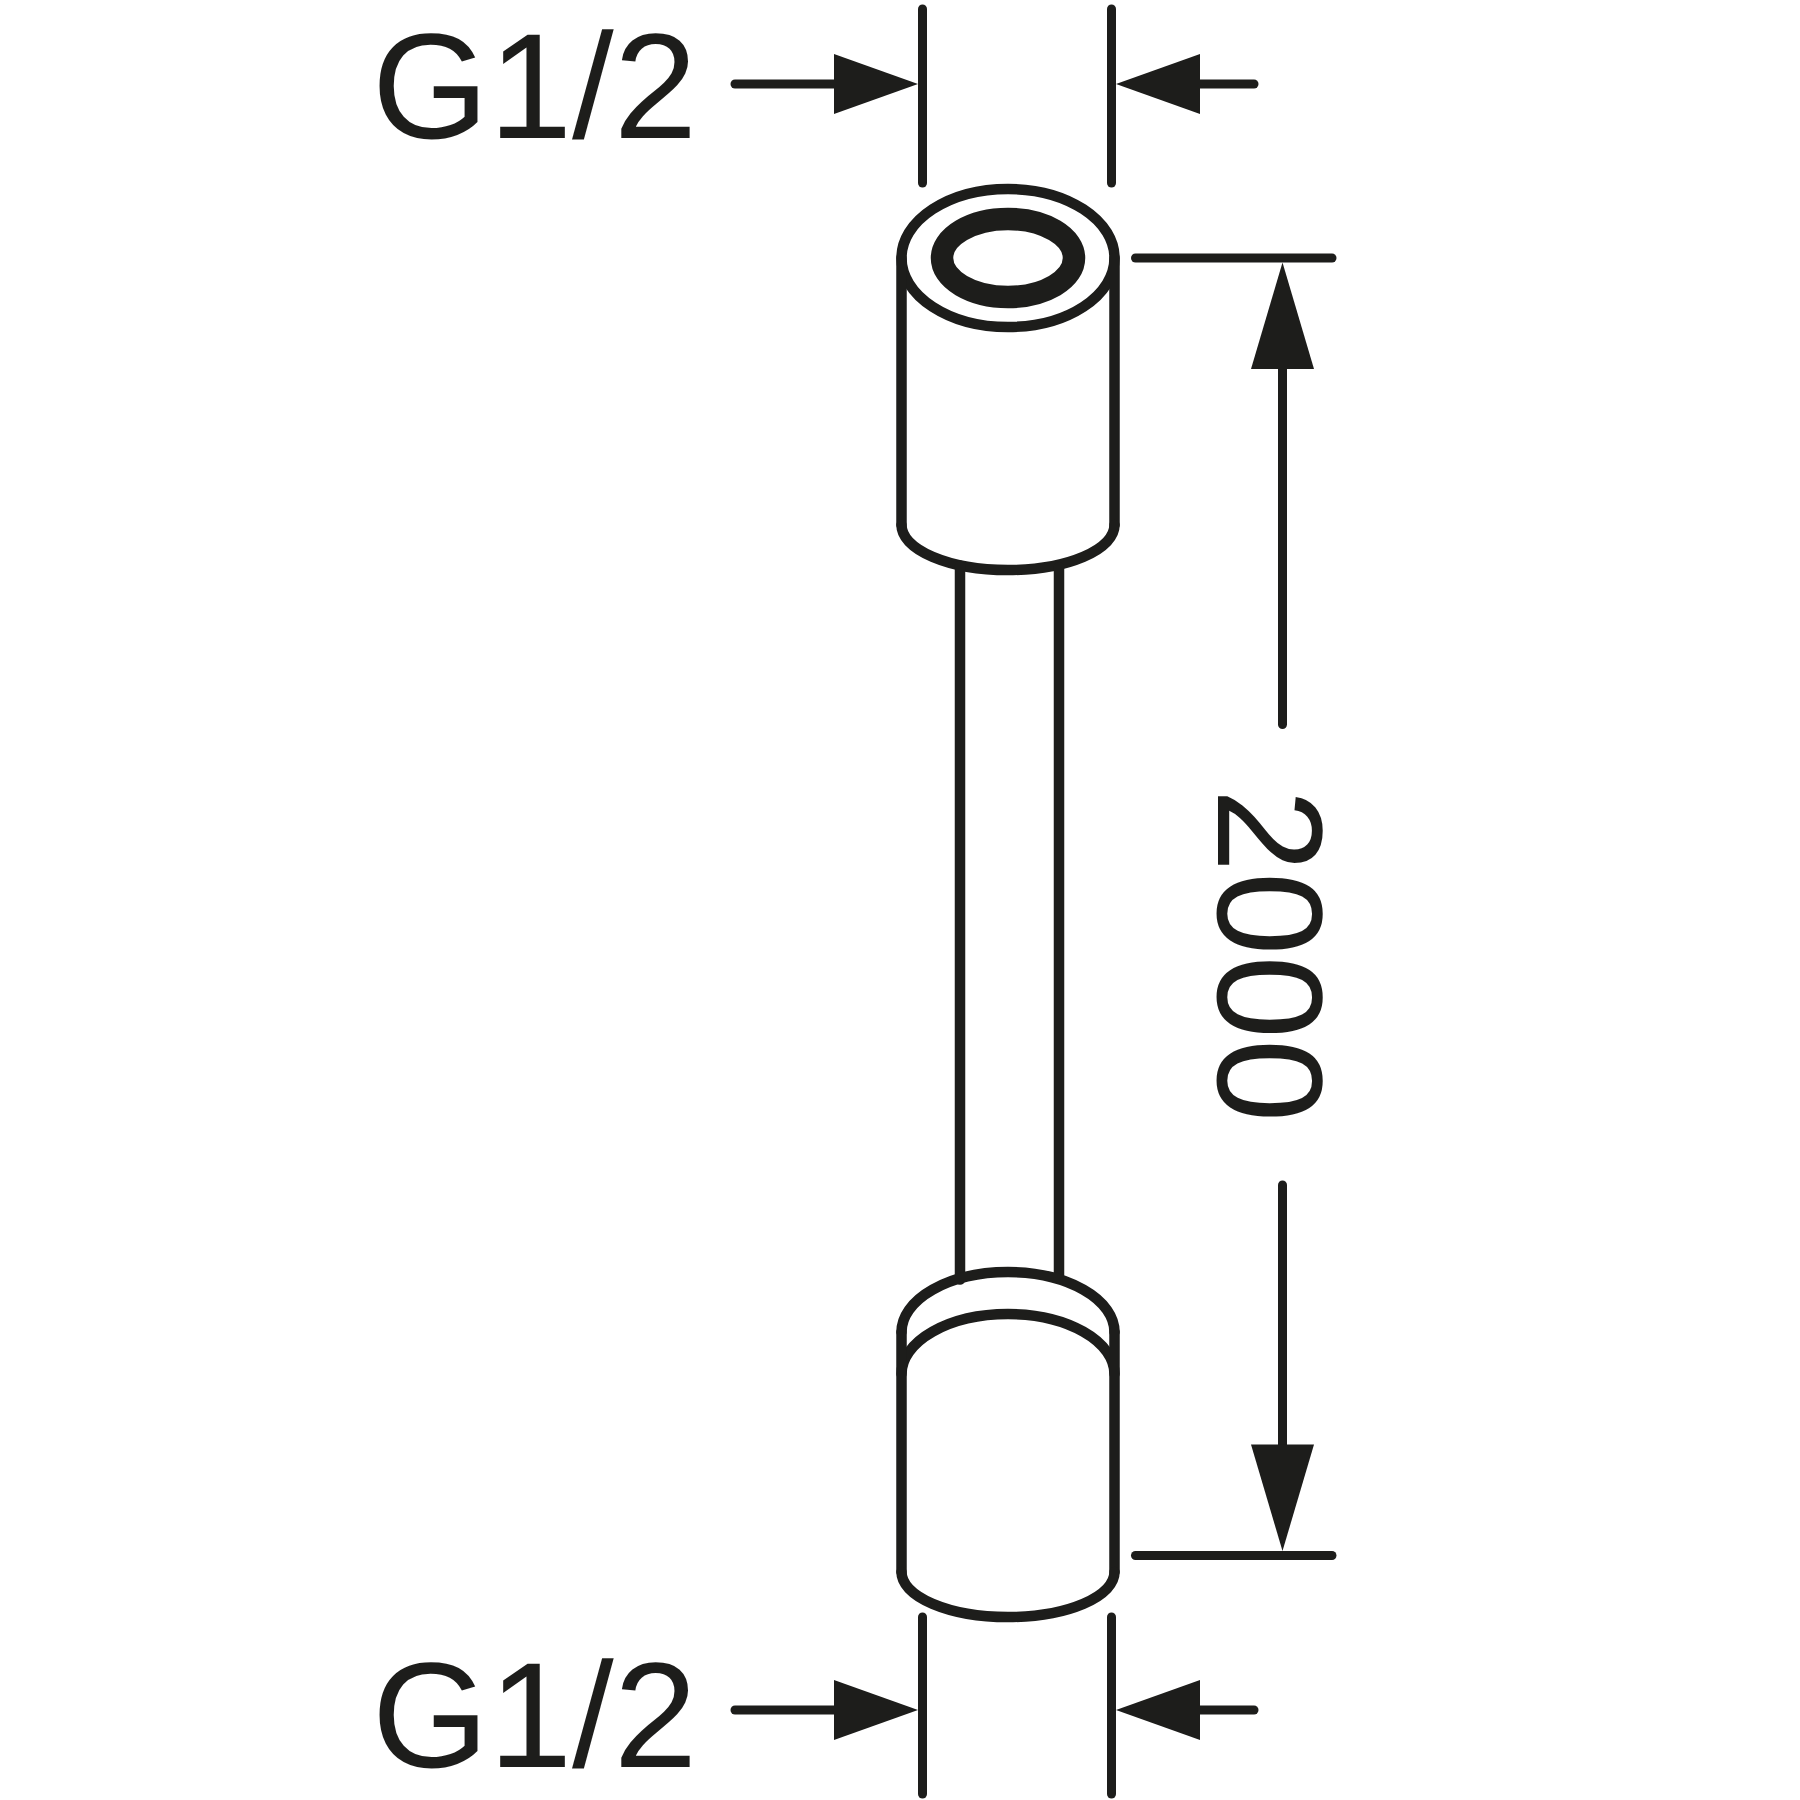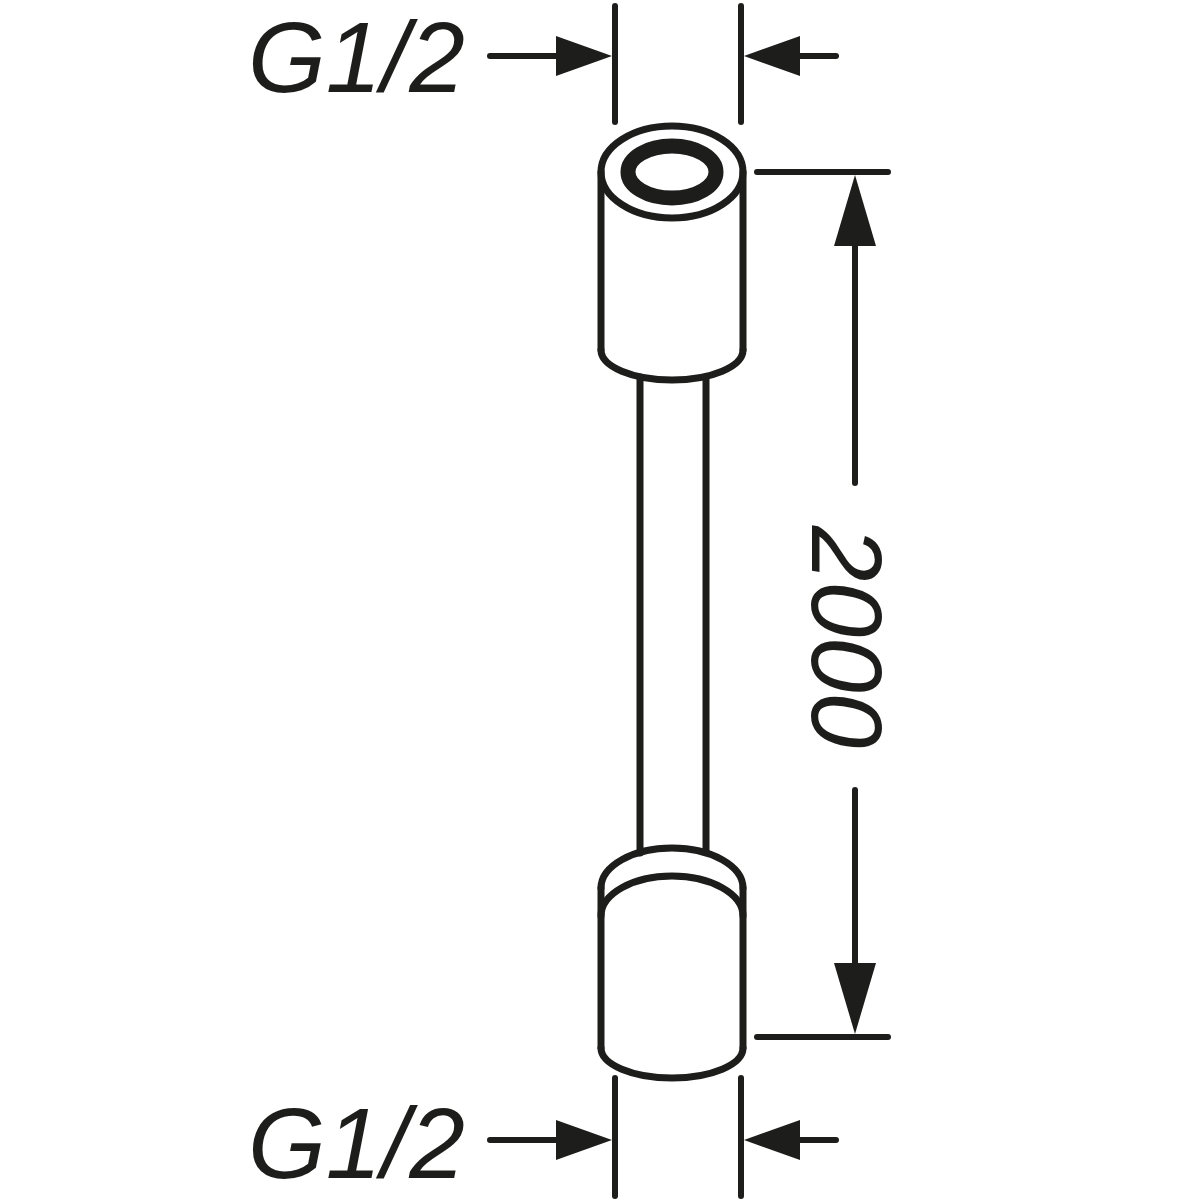--- a/index.html
+++ b/index.html
@@ -5,21 +5,20 @@
   html, body {
     margin: 0;
     padding: 0;
     background: #ffffff;
   }
   .stage {
     width: 964px;
     height: 1200px;
     position: relative;
     font-family: "Liberation Sans", sans-serif;
-    font-style: italic;
   }
   svg {
     display: block;
   }
   text {
     font-family: "Liberation Sans", "DejaVu Sans", sans-serif;
     font-weight: 400;
   }
 </style>
 </head>

